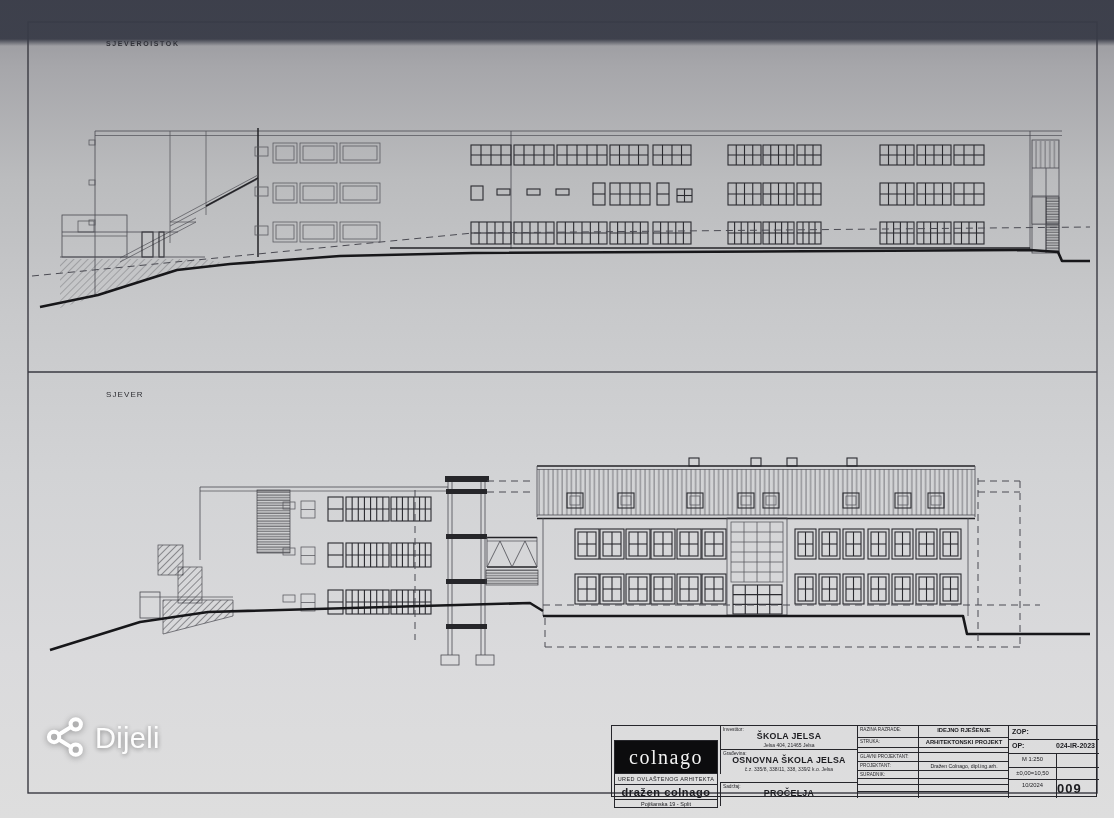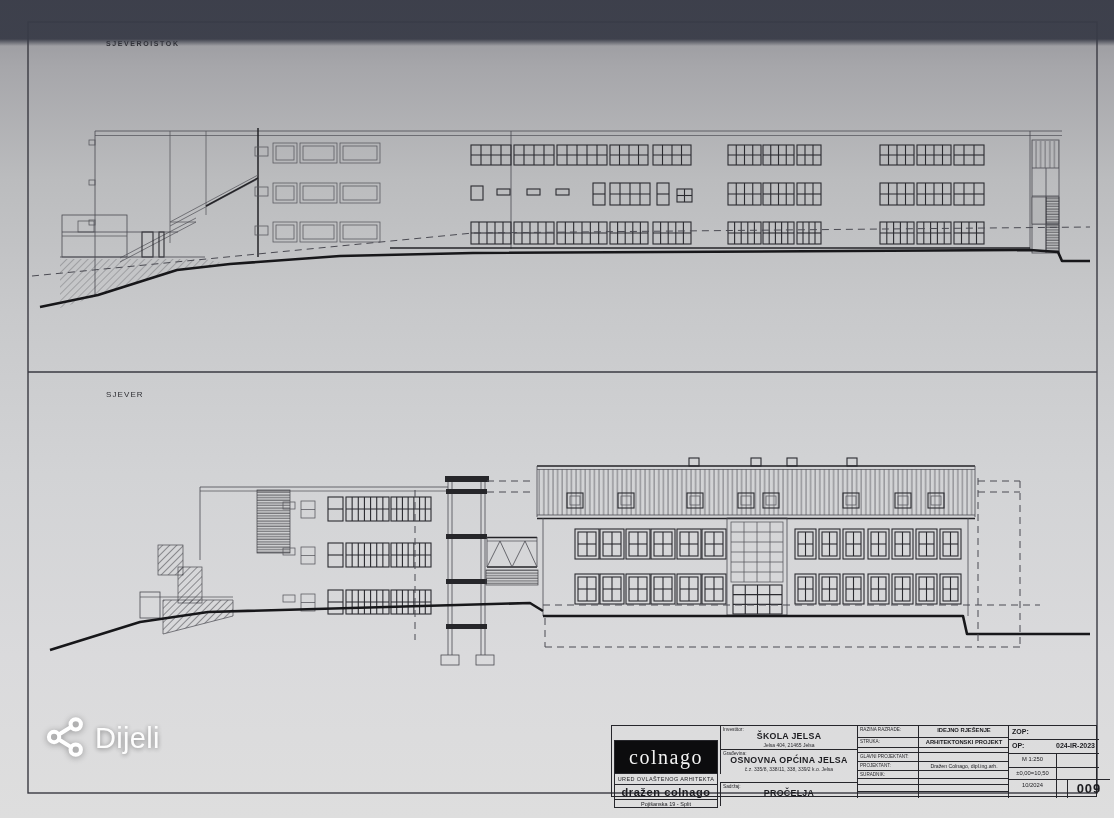--- a/index.html
+++ b/index.html
@@ -49,21 +49,21 @@
   .crv.nrm{font-weight:normal;font-size:5.2px;}
   .tbD{position:absolute;left:396px;top:0;width:90px;height:72px;border-left:1px solid #26262b;}
   .dr{position:absolute;left:0;width:90px;border-top:1px solid #26262b;}
   .d1{top:0;height:13px;border-top:none;font-size:7px;font-weight:bold;padding:2px 0 0 3px;}
   .d2{top:13px;height:14px;display:flex;justify-content:space-between;padding:2px 4px 0 3px;font-size:7px;font-weight:bold;}
   .d3{top:27px;height:14px;}
   .d4{top:41px;height:12px;}
   .d5{top:53px;height:19px;}
   .dsub{position:absolute;left:0;top:0;width:47px;height:100%;font-size:5.8px;text-align:center;padding-top:2px;}
   .dvert{position:absolute;left:47px;top:27px;width:43px;height:45px;border-left:1px solid #26262b;}
-  .sheetno{position:absolute;left:58px;top:53px;width:43px;height:19px;border-left:1px solid #26262b;border-top:1px solid #26262b;font-size:13px;font-weight:bold;text-align:center;line-height:18px;letter-spacing:1px;}
+  .sheetno{position:absolute;left:47px;top:53px;width:43px;height:19px;border-left:1px solid #26262b;border-top:1px solid #26262b;font-size:13px;font-weight:bold;line-height:18px;letter-spacing:1px;}
   
   #topband{position:absolute;left:0;top:0;width:100%;height:46px;z-index:5;
            background:linear-gradient(180deg,rgba(56,59,71,.94) 0px,rgba(56,59,71,.94) 39px,rgba(56,59,71,0) 46px);}
   .vbtn{position:absolute;z-index:6;display:flex;flex-direction:row;align-items:center;gap:7px;background:none;border:none;padding:0;color:#fff;cursor:pointer;font-family:"Liberation Sans",sans-serif;}
   .vbtn .lab{font-size:29px;letter-spacing:.3px;opacity:.97;text-shadow:0 1px 5px rgba(0,0,0,.45);}
   .vbtn svg{filter:drop-shadow(0 1px 3px rgba(0,0,0,.35));}
   #shareBtn{left:42px;top:714px;width:112px;}
   #lensBtn{left:898px;top:716px;width:148px;}
 </style>
 </head>
@@ -574,21 +574,21 @@
       </div>
     </div>
 
     <div class="tbBrow tbB1">
       <span class="lbl">Investitor:</span>
       <div class="val">ŠKOLA JELSA</div>
       <div class="sub">Jelsa 404, 21465 Jelsa</div>
     </div>
     <div class="tbBrow tbB2">
       <span class="lbl">Građevina:</span>
-      <div class="val">OSNOVNA OPĆINA JELSA</div>
+      <div class="val">OSNOVNA ŠKOLA JELSA</div>
       <div class="sub">č.z. 335/8, 338/11, 338, 339/2 k.o. Jelsa</div>
     </div>
     <div class="tbBrow tbB3">
       <span class="lbl">Sadržaj:</span>
       <div class="val">PROČELJA</div>
     </div>
 
     <div class="tbC">
       <div class="cr" style="top:0;height:11px;">
         <div class="crl">RAZINA RAZRADE:</div>

